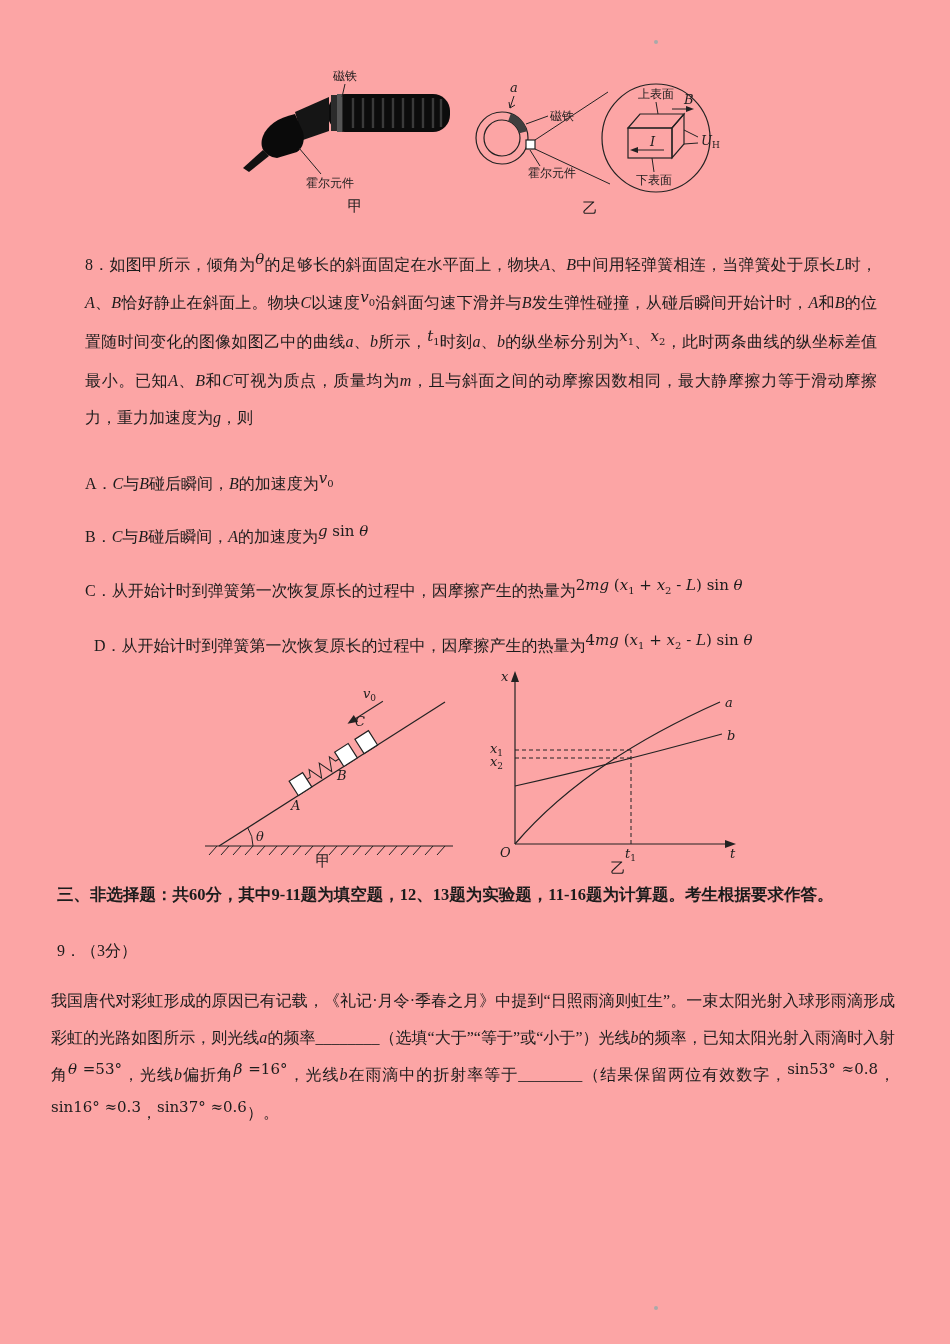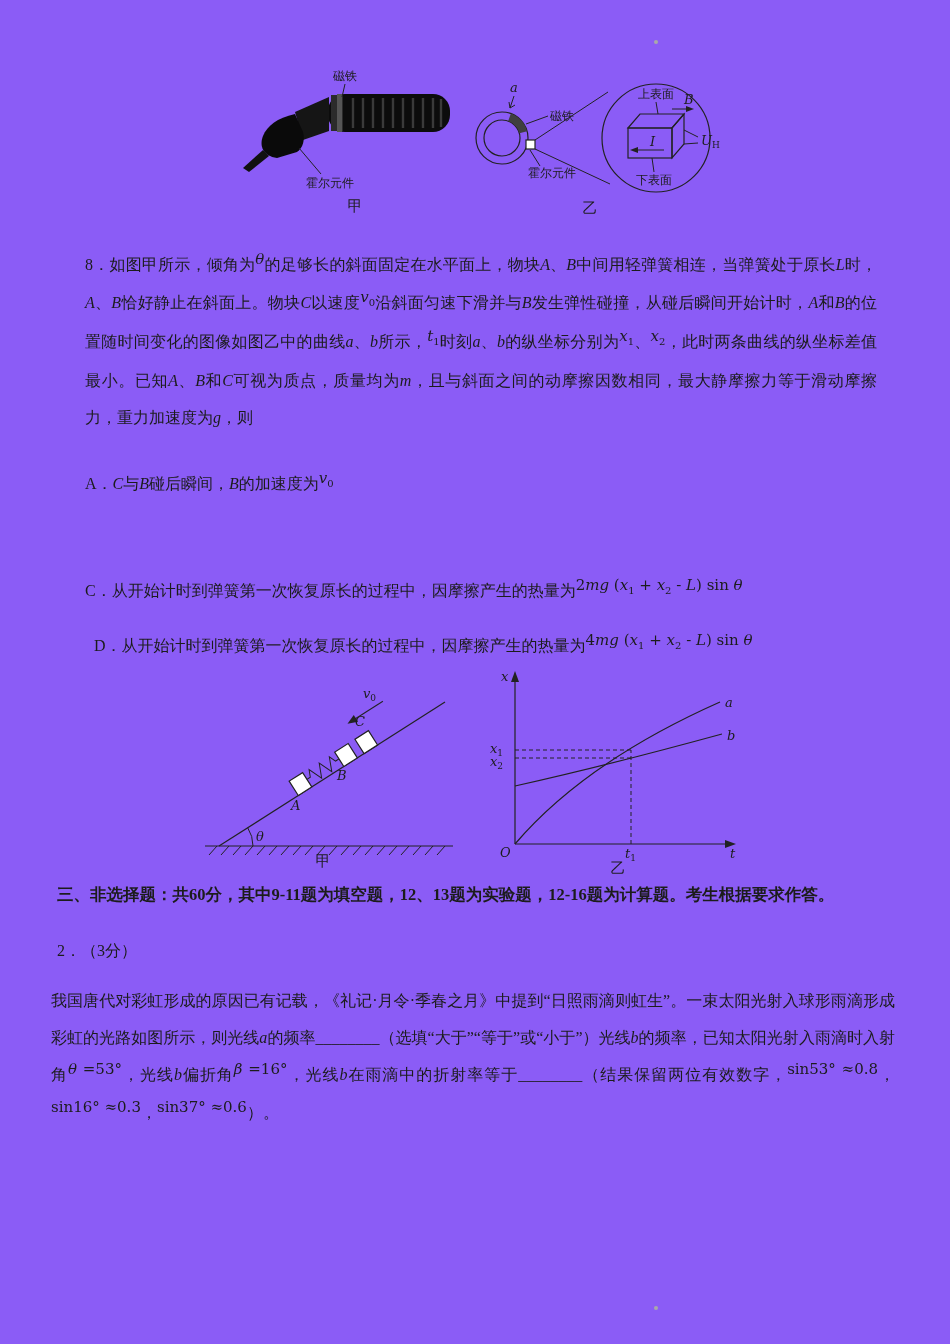--- a/index.html
+++ b/index.html
@@ -1,18 +1,18 @@
 <!DOCTYPE html>
 <html><head>
 <meta charset="utf-8">
 <style>
   html,body { margin:0; padding:0; background:#ffffff; }
   body { width:950px; height:1344px; overflow:hidden; position:relative;
          font-family:"Liberation Serif","DejaVu Serif",serif; color:#1c1c1c; }
-  .page { position:absolute; left:0; top:0; width:950px; height:1344px; background:#8b5cf6; }
+  .page { position:absolute; left:0; top:0; width:950px; height:1344px; background:#fca5a5; }
 
   .stem   { position:absolute; left:85px; top:230px; width:792px;
             font-size:16px; line-height:37px; text-align:justify; }
   .option { position:absolute; left:85px; font-size:16px; white-space:nowrap; }
   .opt-a { top:474px; } .opt-b { top:527px; } .opt-c { top:581px; } .opt-d { top:636px;margin-left:9px; }
 
   .sec-heading { position:absolute; left:57px; top:878px; width:842px;
                  font-weight:bold; font-size:16.5px; line-height:33px; text-align:justify; }
   .q9-number { position:absolute; left:57px; top:941px; font-size:16px; }
   .q9-body   { position:absolute; left:51px; top:966px; width:844px;
@@ -92,20 +92,21 @@
     <text x="233" y="81" class="svg-it"><tspan>U</tspan><tspan class="svg-sub" dy="3">H</tspan></text>
     <line x1="196" y1="86" x2="168" y2="86" class="lnth"></line>
     <polygon points="162,86 170,83 170,89" fill="#222"></polygon>
     <text x="182" y="82" class="svg-it">I</text>
     <text x="122" y="149" text-anchor="middle" class="svg-cap">乙</text>
   </svg>
 
   <p class="stem"><span class="seg-n">8．如图甲所示，倾角为</span><span class="seg-fi">θ</span><span class="seg-n">的足够长的斜面固定在水平面上，物块</span><span class="seg-i">A</span><span class="seg-n">、</span><span class="seg-i">B</span><span class="seg-n">中间用轻弹簧相连，当弹簧处于原长</span><span class="seg-i">L</span><span class="seg-n">时，</span><span class="seg-i">A</span><span class="seg-n">、</span><span class="seg-i">B</span><span class="seg-n">恰好静止在斜面上。物块</span><span class="seg-i">C</span><span class="seg-n">以速度</span><span class="seg-fi">v</span><span class="seg-fs">0</span><span class="seg-n">沿斜面匀速下滑并与</span><span class="seg-i">B</span><span class="seg-n">发生弹性碰撞，从碰后瞬间开始计时，</span><span class="seg-i">A</span><span class="seg-n">和</span><span class="seg-i">B</span><span class="seg-n">的位置随时间变化的图像如图乙中的曲线</span><span class="seg-i">a</span><span class="seg-n">、</span><span class="seg-i">b</span><span class="seg-n">所示，</span><span class="seg-fi">t</span><span class="seg-fs">1</span><span class="seg-n">时刻</span><span class="seg-i">a</span><span class="seg-n">、</span><span class="seg-i">b</span><span class="seg-n">的纵坐标分别为</span><span class="seg-fi">x</span><span class="seg-fs">1</span><span class="seg-n">、</span><span class="seg-fi">x</span><span class="seg-fs">2</span><span class="seg-n">，此时两条曲线的纵坐标差值最小。已知</span><span class="seg-i">A</span><span class="seg-n">、</span><span class="seg-i">B</span><span class="seg-n">和</span><span class="seg-i">C</span><span class="seg-n">可视为质点，质量均为</span><span class="seg-i">m</span><span class="seg-n">，且与斜面之间的动摩擦因数相同，最大静摩擦力等于滑动摩擦力，重力加速度为</span><span class="seg-i">g</span><span class="seg-n">，则</span></p>
 
   <div class="option opt-a"><span class="seg-n">A．</span><span class="seg-i">C</span><span class="seg-n">与</span><span class="seg-i">B</span><span class="seg-n">碰后瞬间，</span><span class="seg-i">B</span><span class="seg-n">的加速度为</span><span class="seg-fi">v</span><span class="seg-fs">0</span></div>
+  <div class="option opt-b"><span class="seg-n">B．</span><span class="seg-i">C</span><span class="seg-n">与</span><span class="seg-i">B</span><span class="seg-n">碰后瞬间，</span><span class="seg-i">A</span><span class="seg-n">的加速度为</span><span class="seg-fi">g</span><span class="seg-f"> sin </span><span class="seg-fi">θ</span></div>
   <div class="option opt-c"><span class="seg-n">C．从开始计时到弹簧第一次恢复原长的过程中，因摩擦产生的热量为</span><span class="seg-f">2</span><span class="seg-fi">mg</span><span class="seg-f"> (</span><span class="seg-fi">x</span><span class="seg-fs">1</span><span class="seg-f"> + </span><span class="seg-fi">x</span><span class="seg-fs">2</span><span class="seg-f"> - </span><span class="seg-fi">L</span><span class="seg-f">) </span><span class="seg-f">sin </span><span class="seg-fi">θ</span></div>
   <div class="option opt-d"><span class="seg-n">D．从开始计时到弹簧第一次恢复原长的过程中，因摩擦产生的热量为</span><span class="seg-f">4</span><span class="seg-fi">mg</span><span class="seg-f"> (</span><span class="seg-fi">x</span><span class="seg-fs">1</span><span class="seg-f"> + </span><span class="seg-fi">x</span><span class="seg-fs">2</span><span class="seg-f"> - </span><span class="seg-fi">L</span><span class="seg-f">) </span><span class="seg-f">sin </span><span class="seg-fi">θ</span></div>
 
   <svg style="left:195px; top:668px;" width="300" height="200" viewBox="0 0 300 200">
     <line x1="10" y1="178" x2="258" y2="178" class="ln"></line>
     <path d="M22 178 l-8 9 M34 178 l-8 9 M46 178 l-8 9 M58 178 l-8 9 M70 178 l-8 9 M82 178 l-8 9 M94 178 l-8 9 M106 178 l-8 9 M118 178 l-8 9 M130 178 l-8 9 M142 178 l-8 9 M154 178 l-8 9 M166 178 l-8 9 M178 178 l-8 9 M190 178 l-8 9 M202 178 l-8 9 M214 178 l-8 9 M226 178 l-8 9 M238 178 l-8 9 M250 178 l-8 9" class="lnth"></path>
     <line x1="24" y1="178" x2="250" y2="34" class="ln"></line>
     <path d="M58 178 A34 34 0 0 0 52.7 159.7" class="lnth"></path>
     <text x="61" y="173" class="svg-it">θ</text>
     <g transform="rotate(-32.5 24 178)">
@@ -140,21 +141,21 @@
     <line x1="45" y1="88" x2="161" y2="88" class="dash"></line>
     <line x1="45" y1="96" x2="161" y2="96" class="dash"></line>
     <line x1="161" y1="182" x2="161" y2="88" class="dash"></line>
 
     <text x="20" y="91" class="svg-it"><tspan>x</tspan><tspan class="svg-sub" dy="3">1</tspan></text>
     <text x="20" y="104" class="svg-it"><tspan>x</tspan><tspan class="svg-sub" dy="3">2</tspan></text>
     <text x="155" y="196" class="svg-it"><tspan>t</tspan><tspan class="svg-sub" dy="3">1</tspan></text>
     <text x="148" y="211" text-anchor="middle" class="svg-cap">乙</text>
   </svg>
 
-  <div class="sec-heading">三、非选择题：共60分，其中9-11题为填空题，12、13题为实验题，12-16题为计算题。考生根据要求作答。</div>
+  <div class="sec-heading">三、非选择题：共60分，其中9-11题为填空题，12、13题为实验题，11-16题为计算题。考生根据要求作答。</div>
 
-  <div class="q9-number">2．（3分）</div>
+  <div class="q9-number">9．（3分）</div>
   <p class="q9-body"><span class="seg-n">我国唐代对彩虹形成的原因已有记载，《礼记·月令·季春之月》中提到“日照雨滴则虹生”。一束太阳光射入球形雨滴形成彩虹的光路如图所示，则光线</span><span class="seg-i">a</span><span class="seg-n">的频率</span><span class="seg-n">________</span><span class="seg-n">（选填“大于”“等于”或“小于”）光线</span><span class="seg-i">b</span><span class="seg-n">的频率，已知太阳光射入雨滴时入射角</span><span class="seg-fi">θ</span><span class="seg-f"> =53°</span><span class="seg-n">，光线</span><span class="seg-i">b</span><span class="seg-n">偏折角</span><span class="seg-fi">β</span><span class="seg-f"> =16°</span><span class="seg-n">，光线</span><span class="seg-i">b</span><span class="seg-n">在雨滴中的折射率等于</span><span class="seg-n">________</span><span class="seg-n">（结果保留两位有效数字，</span><span class="seg-f">sin53° ≈0.8</span><span class="seg-n">，</span><span class="seg-f">sin16° ≈0.3</span><span class="seg-n">，</span><span class="seg-f">sin37° ≈0.6</span><span class="seg-n">）。</span></p>
 
   <div class="dot" style="left:654px; top:40px;"></div>
   <div class="dot" style="left:654px; top:1306px;"></div>
 
 </div>
 
 </body></html>

